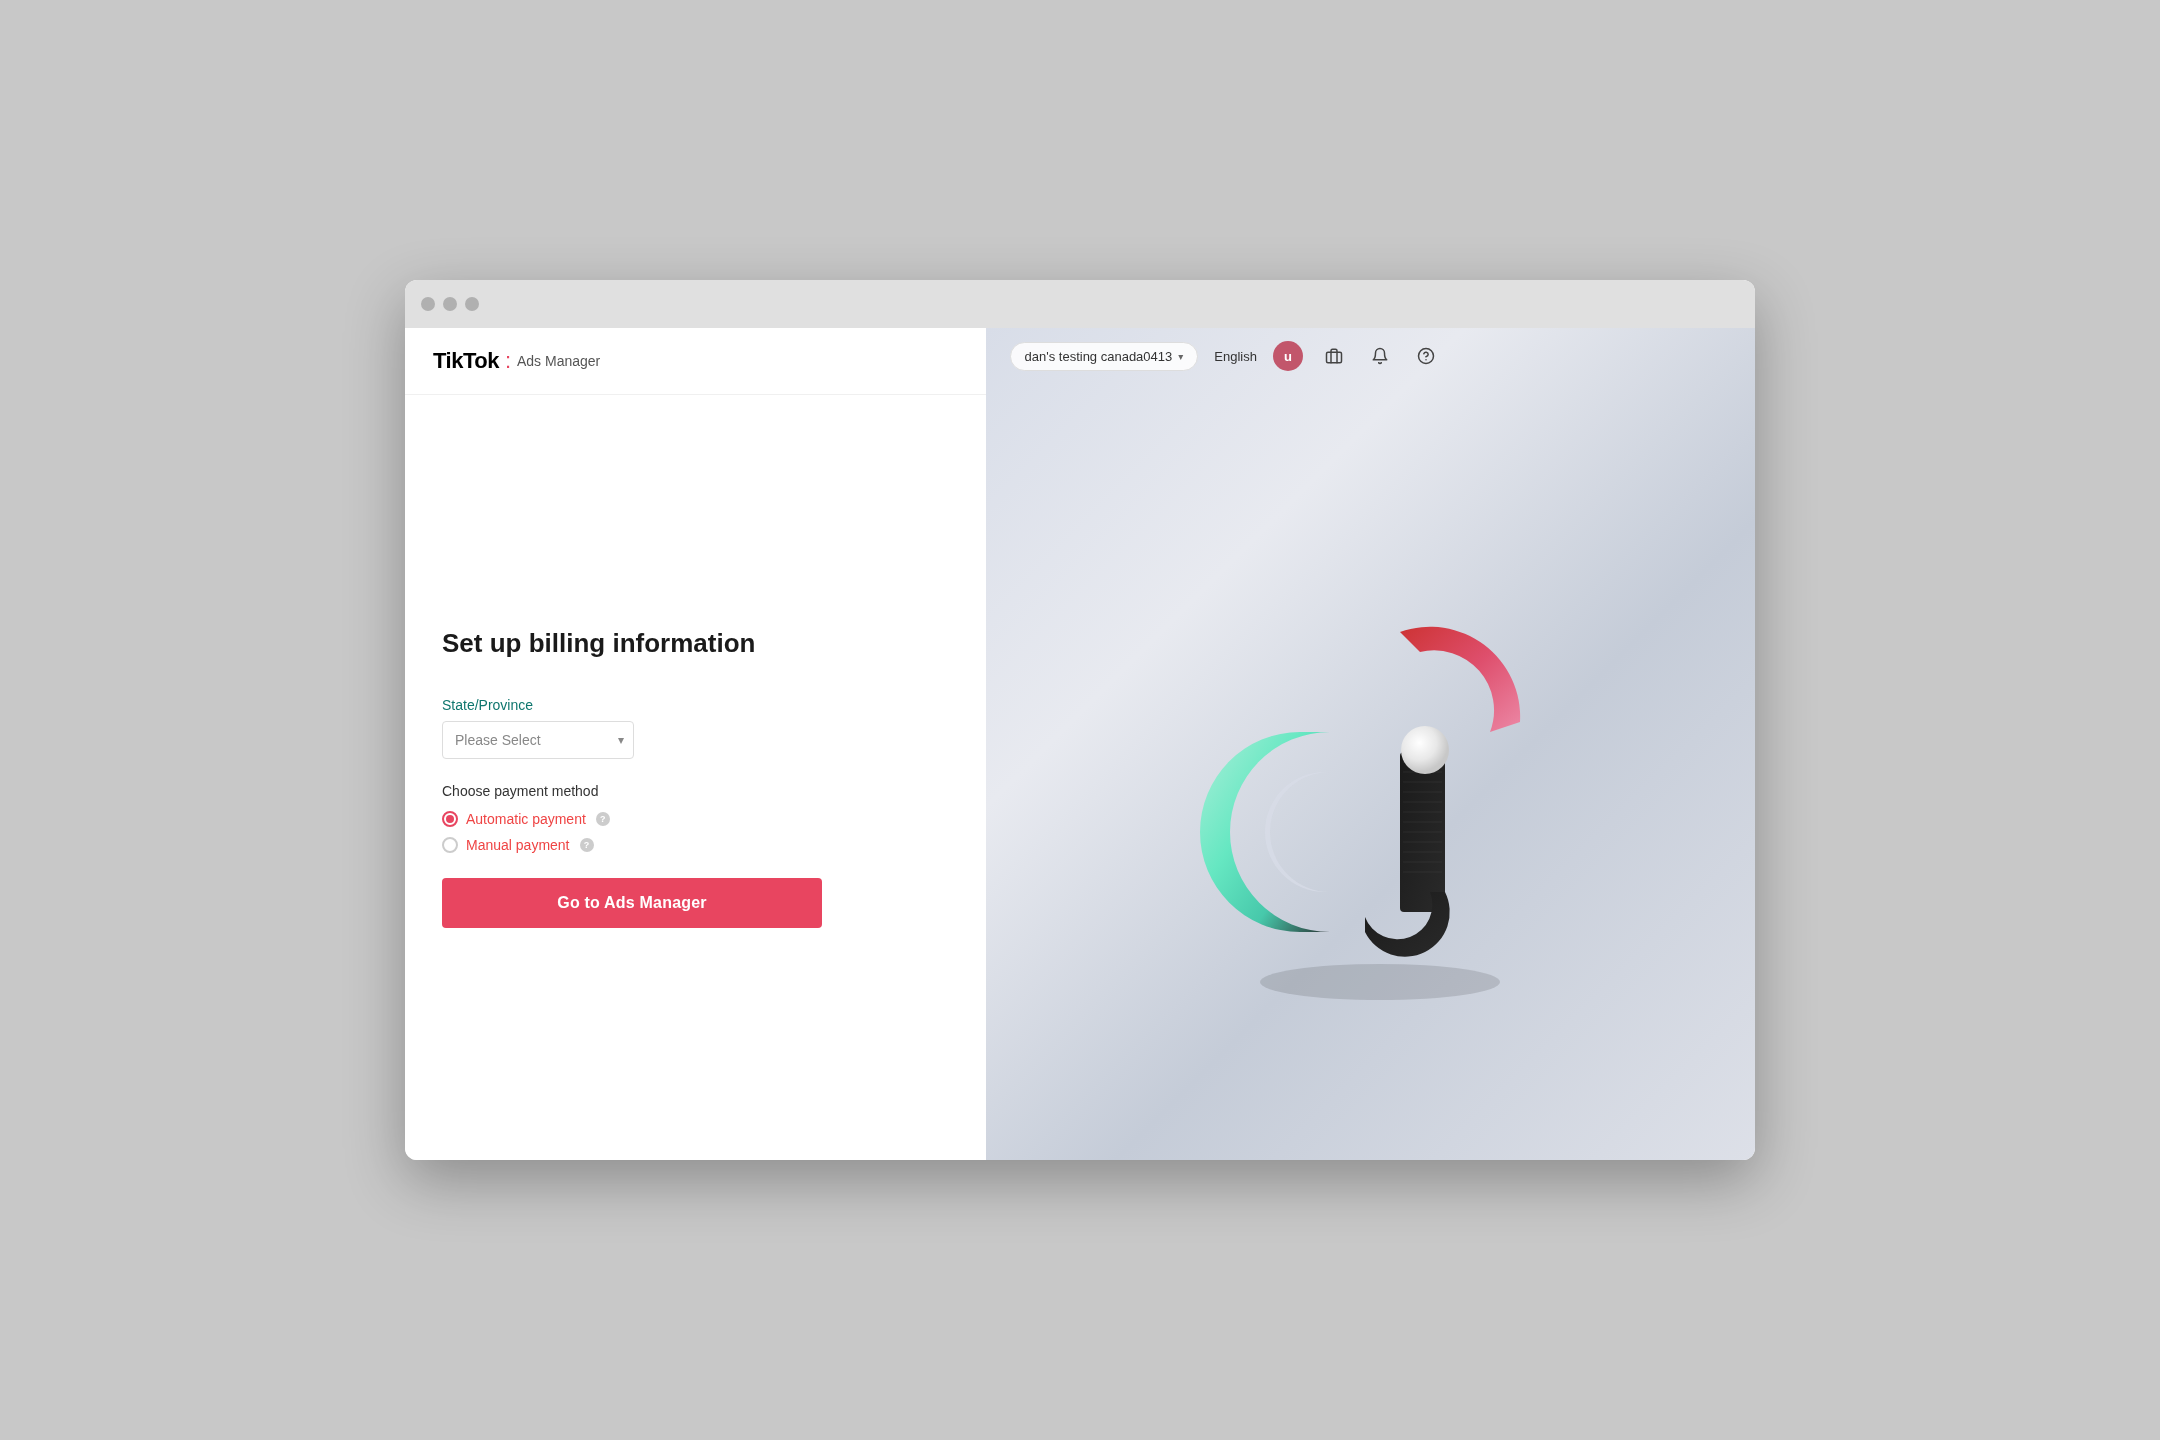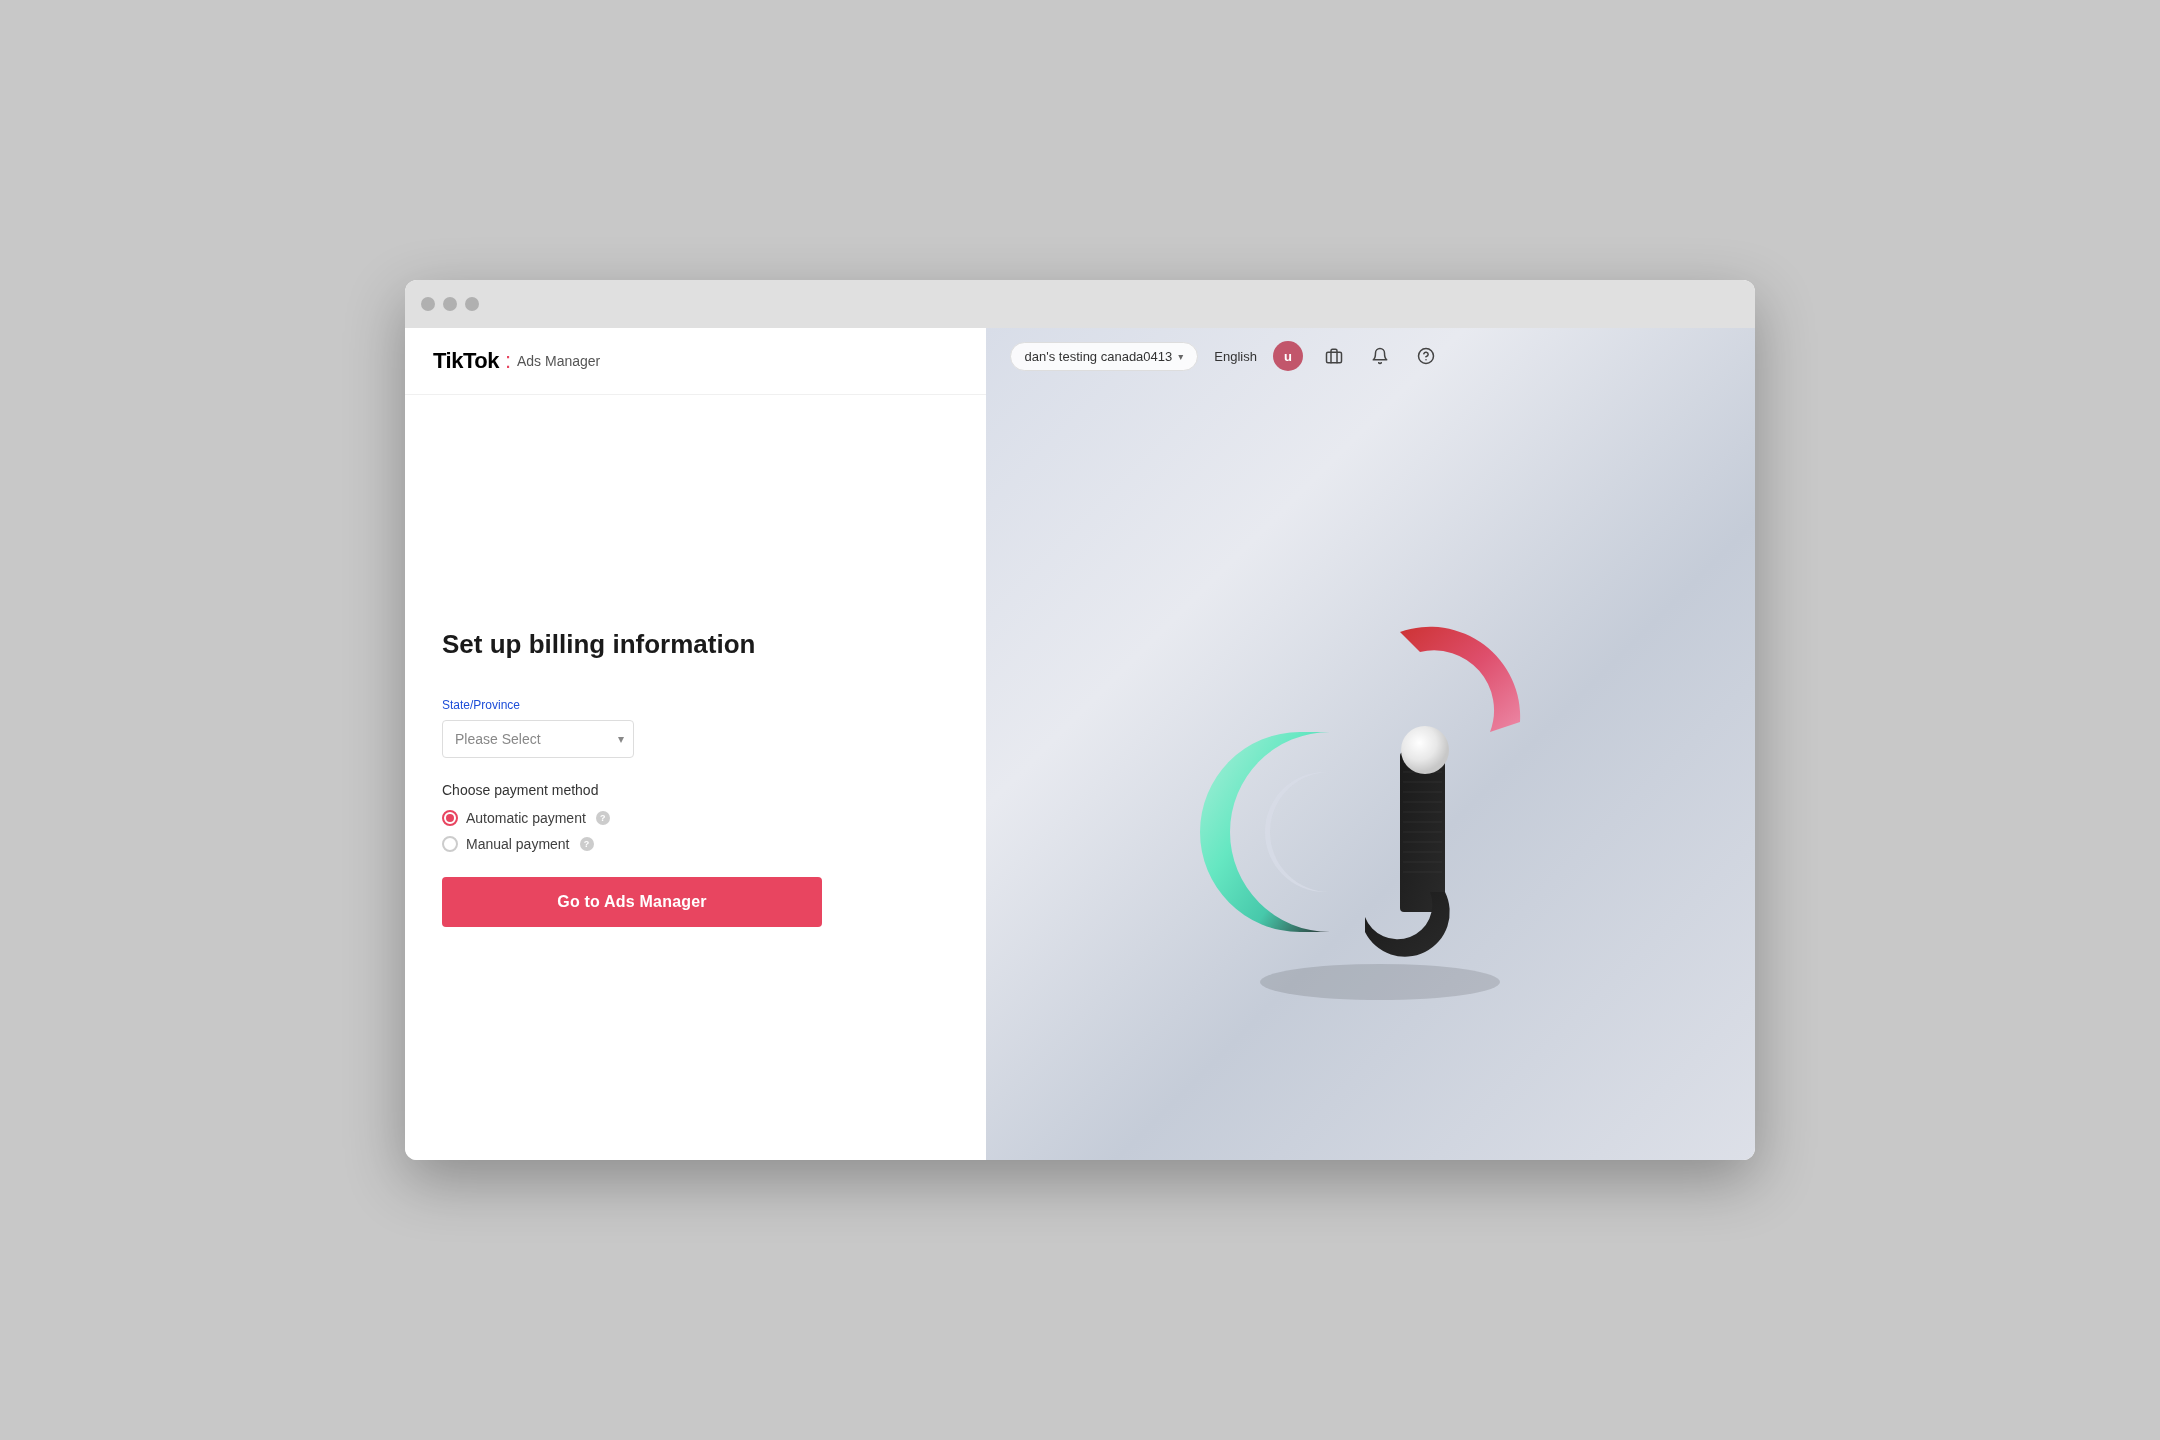--- a/index.html
+++ b/index.html
@@ -111,22 +111,22 @@
       color: #1a1a1a;
       margin-bottom: 36px;
       line-height: 1.3;
     }
 
     .field-group {
       margin-bottom: 24px;
     }
 
     .field-label {
-      font-size: 12px;
-      color: #1d4ed8;
+      font-size: 14px;
+      color: #0f766e;
       margin-bottom: 8px;
       display: block;
       font-weight: 500;
     }
 
     .select-wrapper {
       position: relative;
       width: 192px;
     }
 
@@ -192,21 +192,21 @@
 
     .radio-dot {
       width: 8px;
       height: 8px;
       border-radius: 50%;
       background: #e84560;
     }
 
     .radio-text {
       font-size: 14px;
-      color: #404040;
+      color: #ef4444;
     }
 
     .info-icon {
       display: inline-flex;
       align-items: center;
       justify-content: center;
       width: 14px;
       height: 14px;
       border-radius: 50%;
       background: #ccc;

